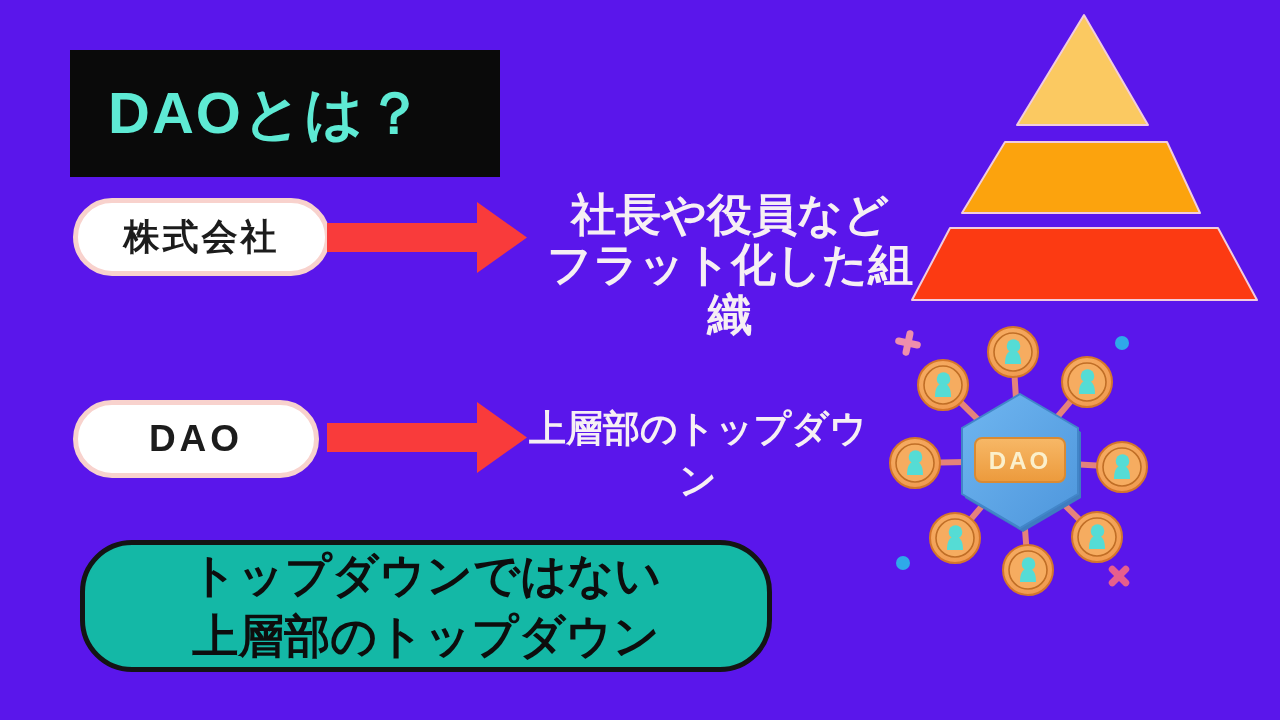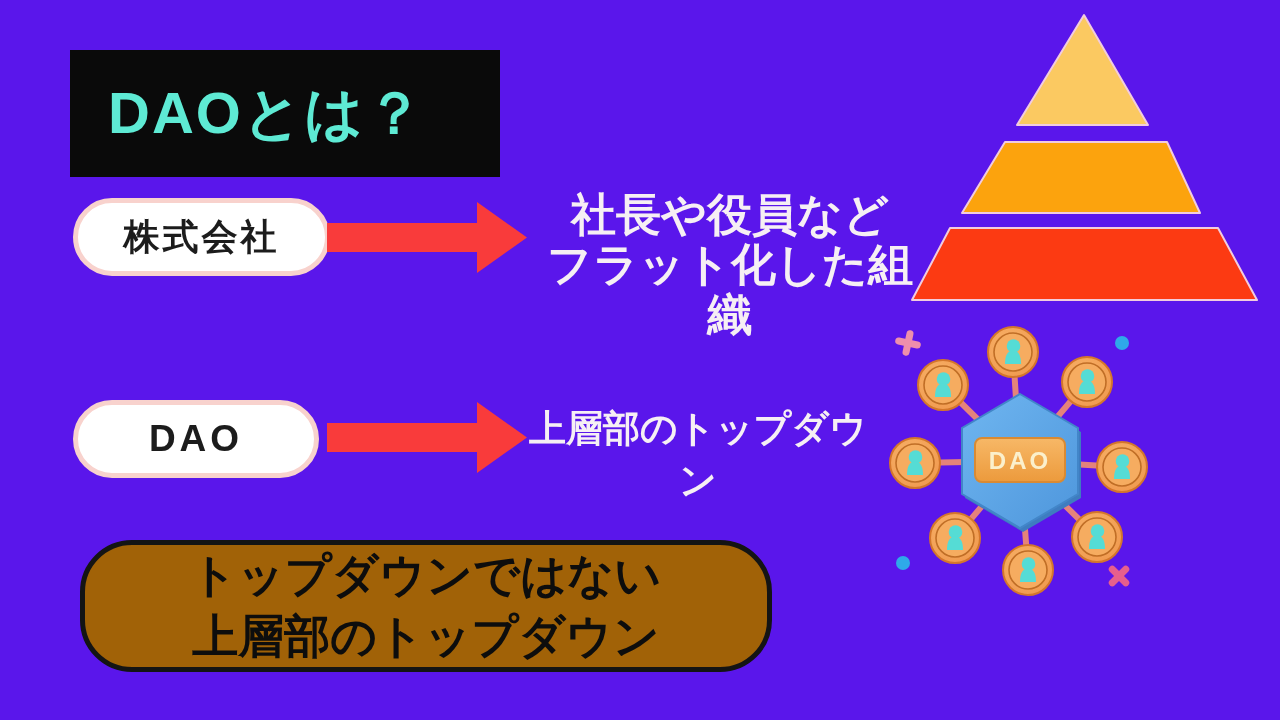--- a/index.html
+++ b/index.html
@@ -47,21 +47,21 @@
   }
   .desc-company{left:535px;top:190px;width:390px;font-size:45px;line-height:50px;}
   .desc-dao{left:513px;top:403px;width:370px;font-size:37px;line-height:52px;}
   
   .pyramid{position:absolute;left:880px;top:5px;}
   .dao-network{position:absolute;left:870px;top:320px;}
   
   .note-box{
     position:absolute;left:80px;top:540px;
     width:692px;height:132px;
-    background:#a16207;
+    background:#14b8a6;
     border:5px solid #141414;
     border-radius:52px;
     box-sizing:border-box;
     display:flex;flex-direction:column;align-items:center;justify-content:center;
     color:#0d0d0d;font-weight:900;font-size:46px;line-height:61px;
     text-align:right;
   }
 </style>
 </head>
 <body>

